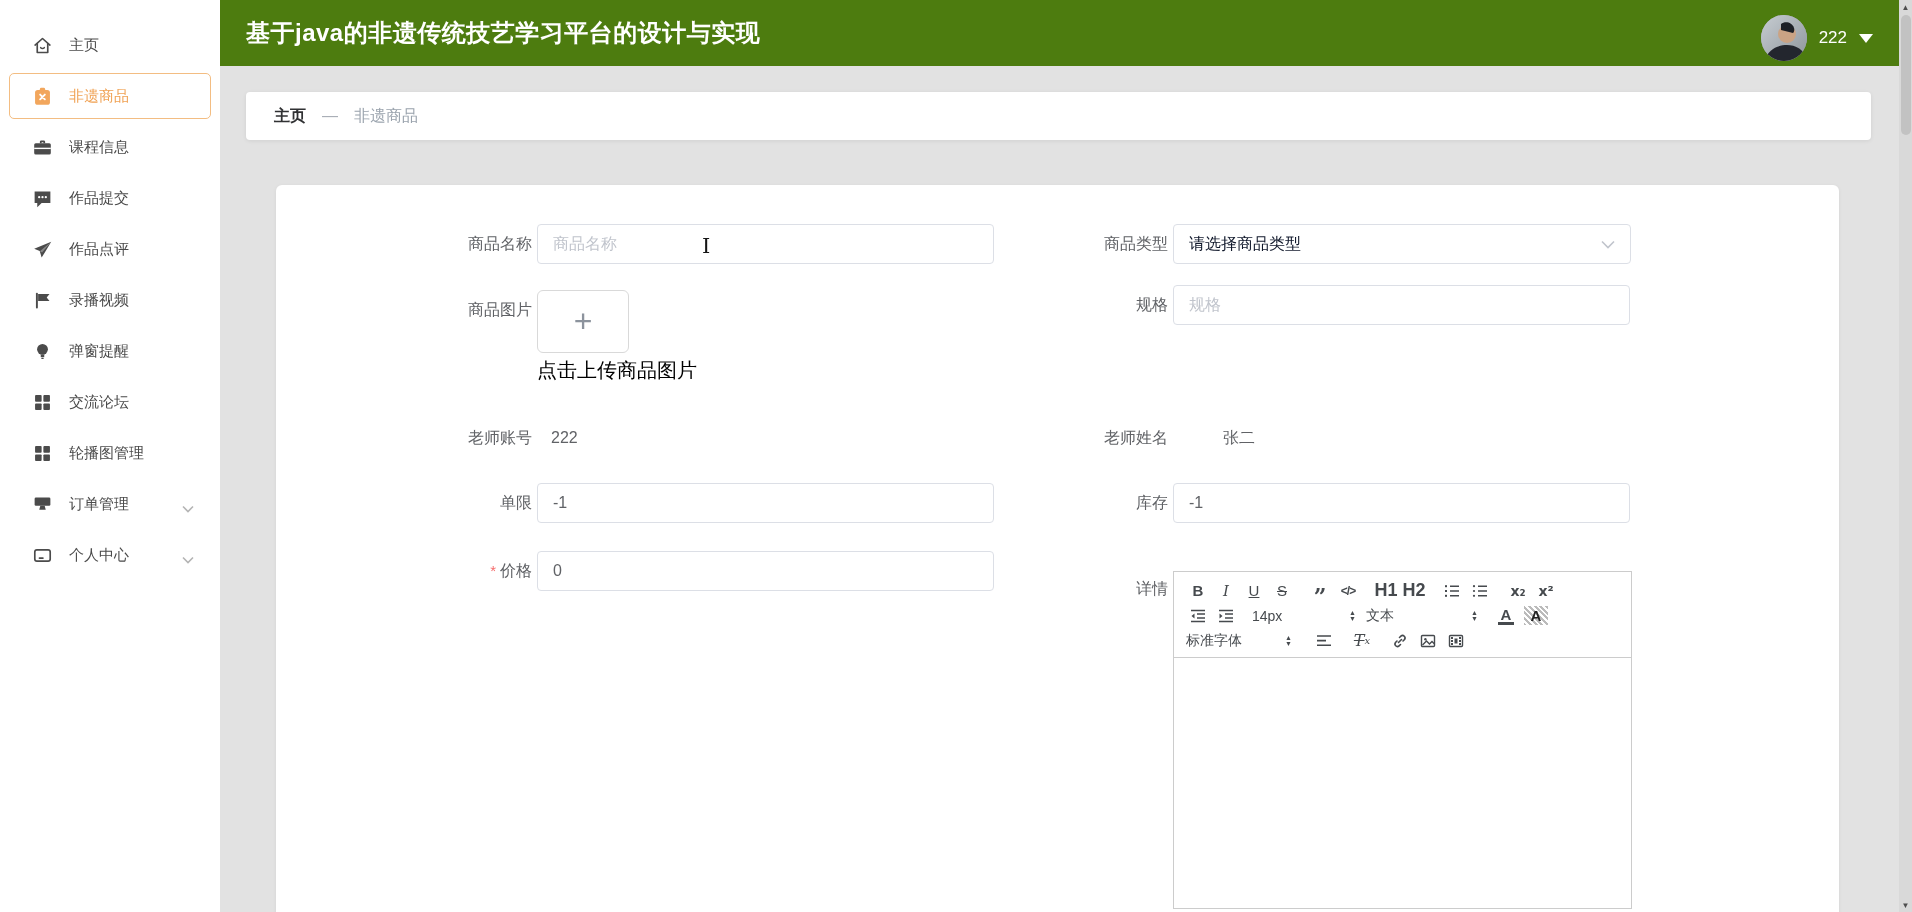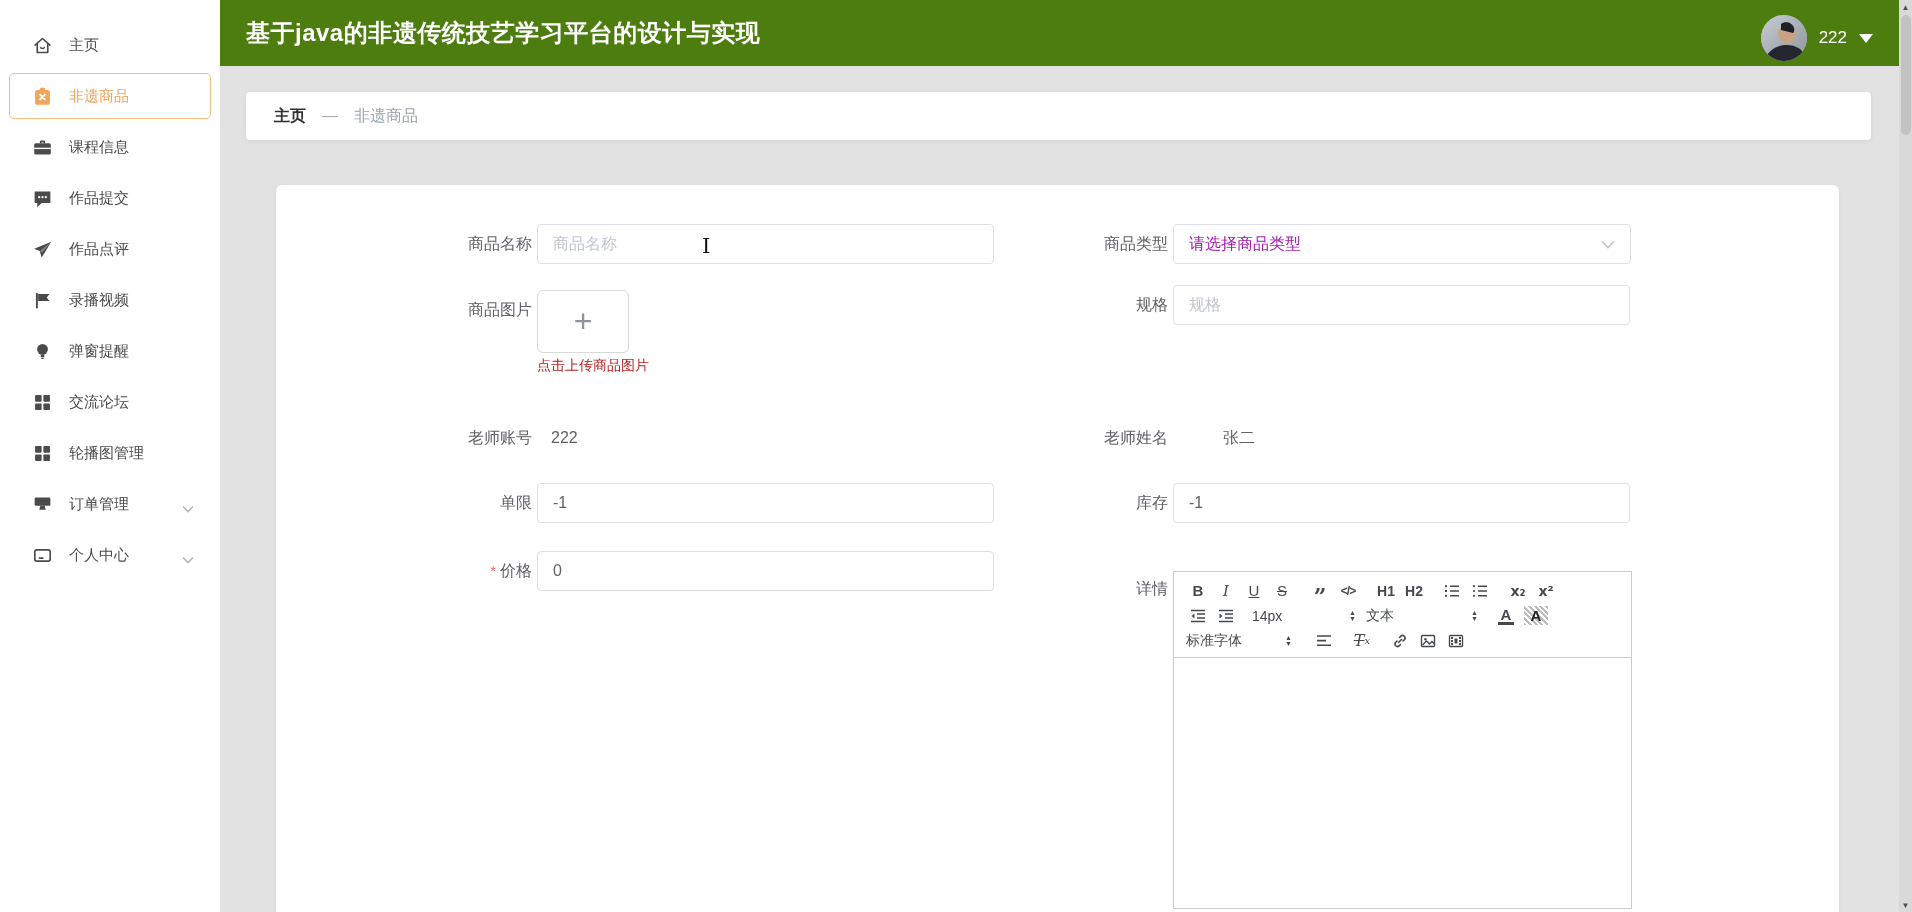--- a/index.html
+++ b/index.html
@@ -41,40 +41,40 @@
   .form-card { position:absolute; left:56px; top:109px; width:1563px; height:790px; background:#fff; border-radius:6px;
                box-shadow:0 1px 4px rgba(0,0,0,.06); }
   
   .frow { position:absolute; display:flex; align-items:center; }
   .flabel { width:140px; text-align:right; font-size:16px; color:#606266; padding-right:5px; flex:0 0 140px; }
   .req { color:#f56c6c; margin-right:4px; font-size:15px; }
   .f-input { width:457px; height:40px; border:1px solid #dcdfe6; border-radius:4px; padding:0 15px; font-size:16px;
              color:#606266; outline:none; font-family:inherit; background:#fff; }
   .f-input::placeholder { color:#c0c4cc; }
   .f-select { width:458px; height:40px; border:1px solid #dcdfe6; border-radius:4px; padding:0 15px; font-size:16px;
-              display:flex; align-items:center; justify-content:space-between; color:#a21caf; cursor:pointer; background:#fff; }
+              display:flex; align-items:center; justify-content:space-between; color:#0f172a; cursor:pointer; background:#fff; }
   .f-select .sel-arrow svg { width:14px; height:9px; }
   .readonly-val { font-size:16px; color:#606266; padding-left:14px; }
   .upload-box { width:92px; height:63px; border:1px solid #d9d9d9; border-radius:6px; display:flex; align-items:center;
                 justify-content:center; cursor:pointer; color:#8c939d; font-size:32px; font-weight:300; background:#fff; }
-  .upload-hint { position:absolute; left:261px; top:172px; font-size:14px; color:#b91c1c;text-align:right; }
+  .upload-hint { position:absolute; left:261px; top:172px; font-size:20px; color:#000000;text-align:right; }
   
   .editor { position:absolute; left:897px; top:386px; width:459px; height:337px; }
   .ql-toolbar { border:1px solid #ccc; background:#fff; padding:6px 12px 4px 12px; }
   .tb-row { display:flex; align-items:center; height:25px; }
   .tbtn { min-width:24px; height:24px; display:flex; align-items:center; justify-content:center; color:#464a4e;
           font-size:15px; cursor:pointer; margin-right:4px; }
   .tbtn svg { width:16px; height:16px; }
   .tb-b { font-weight:bold; }
   .tb-i { font-family:"DejaVu Serif",serif; font-style:italic; }
   .tb-u { text-decoration:underline; }
   .tb-s { text-decoration:line-through; }
   .tb-q { font-family:"DejaVu Serif",serif; font-weight:bold; font-size:22px; line-height:10px; padding-top:10px; }
   .tb-code { font-size:12px; font-weight:bold; letter-spacing:-1px; }
-  .tb-h { font-weight:bold; font-size:14px; }
+  .tb-h { font-weight:bold; font-size:18px; }
   .tb-sub, .tb-sup { font-size:14px; font-weight:bold; font-family:"DejaVu Sans",sans-serif; }
   .gap { width:10px; }
   .picker { height:24px; display:flex; align-items:center; justify-content:space-between; color:#464a4e; font-size:14px;
             cursor:pointer; margin-right:10px; }
   .updown { display:flex; flex-direction:column; align-items:center; line-height:6px; font-size:7px; color:#464a4e; }
   .tb-color { font-weight:bold; border-bottom:3px solid #464a4e; line-height:15px; height:18px; min-width:16px; }
   .tb-bg { font-weight:bold; width:19px; height:19px; display:flex; align-items:center; justify-content:center;
            background:repeating-linear-gradient(45deg,#bbb 0 2px,#fff 2px 4px); color:#222; }
   .tb-clean { font-family:"DejaVu Serif",serif; font-style:italic; }
   .tb-clean .t { text-decoration:line-through; font-size:16px; }

